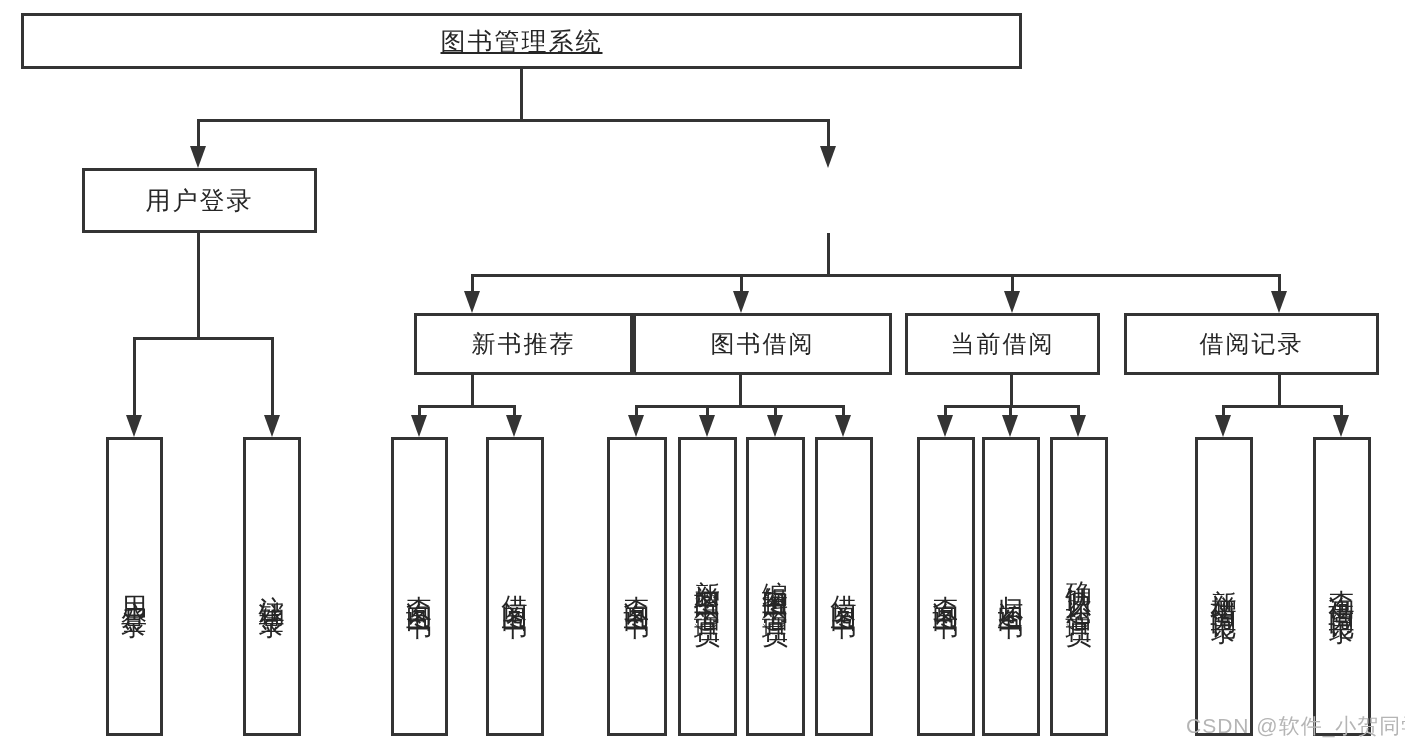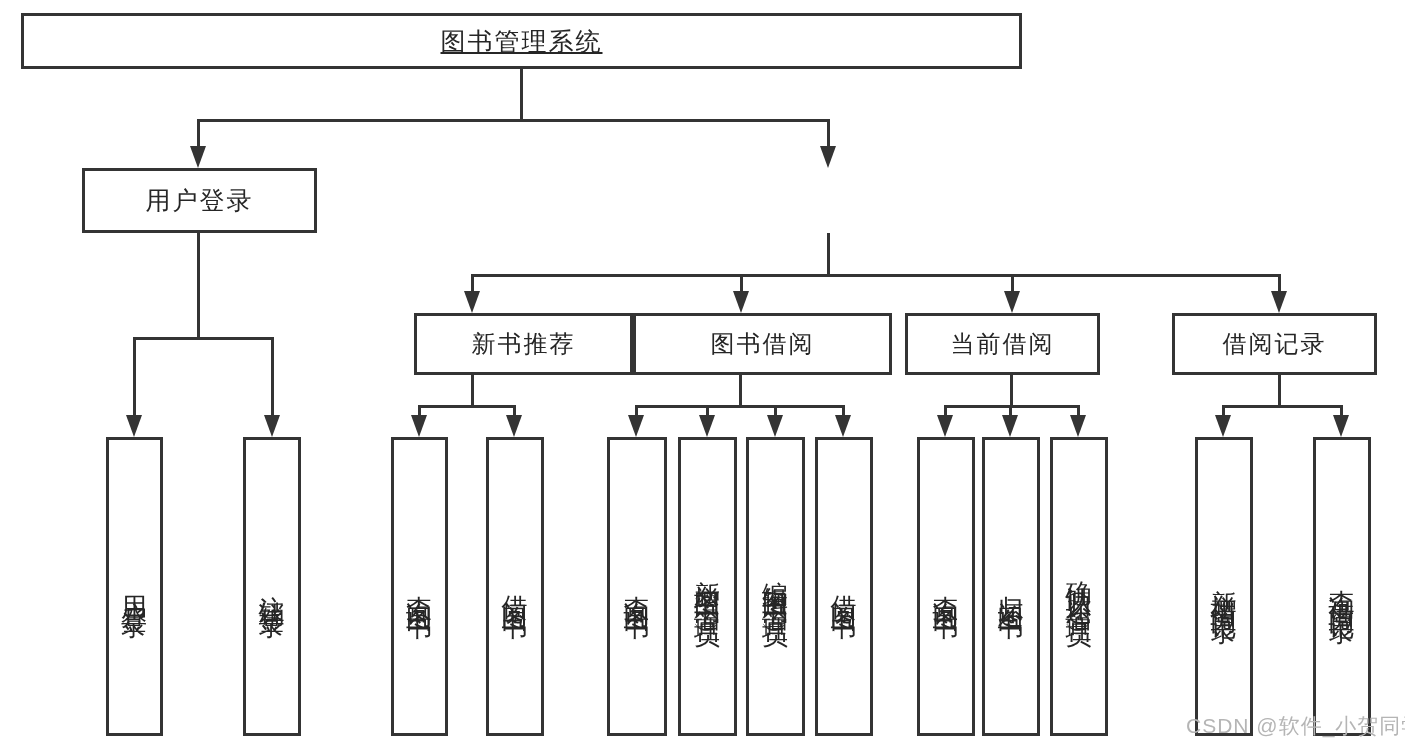--- a/index.html
+++ b/index.html
@@ -27,21 +27,21 @@
 
 <div id="stage">
 
   <div class="box root">图书管理系统</div>
 
   <div class="box lvl2" style="left:82px;">用户登录</div>
 
   <div class="box lvl3" style="left:378px;width:219px;margin-left:36px;">新书推荐</div>
   <div class="box lvl3" style="left:633px;width:259px;">图书借阅</div>
   <div class="box lvl3" style="left:905px;width:195px;">当前借阅</div>
-  <div class="box lvl3" style="left:1172px;width:205px;">借阅记录</div>
+  <div class="box lvl3" style="left:1124px;width:255px;">借阅记录</div>
 
   <div class="box leaf" style="left:106px;width:57px;">
       <span class="vtext">用户登录</span>
     </div>
   <div class="box leaf" style="left:243px;width:58px;">
       <span class="vtext">注销登录</span>
     </div>
 
   <div class="box leaf" style="left:391px;width:57px;">
       <span class="vtext">查询图书</span>

